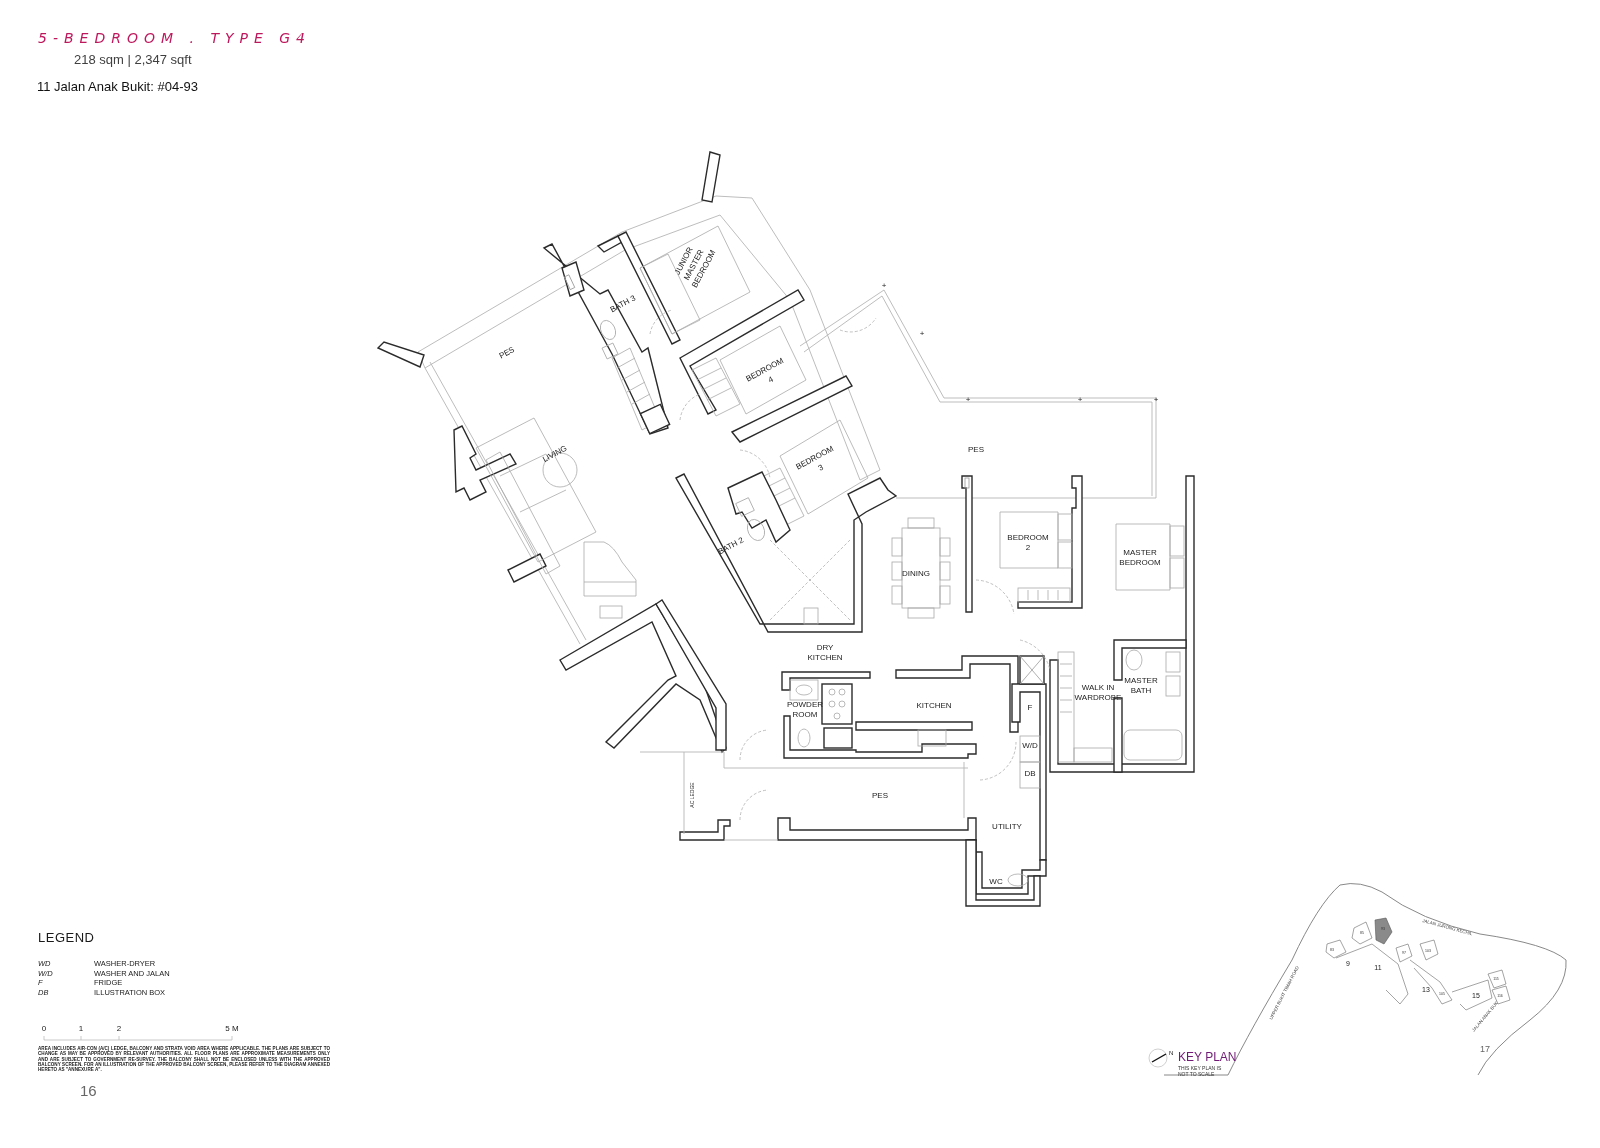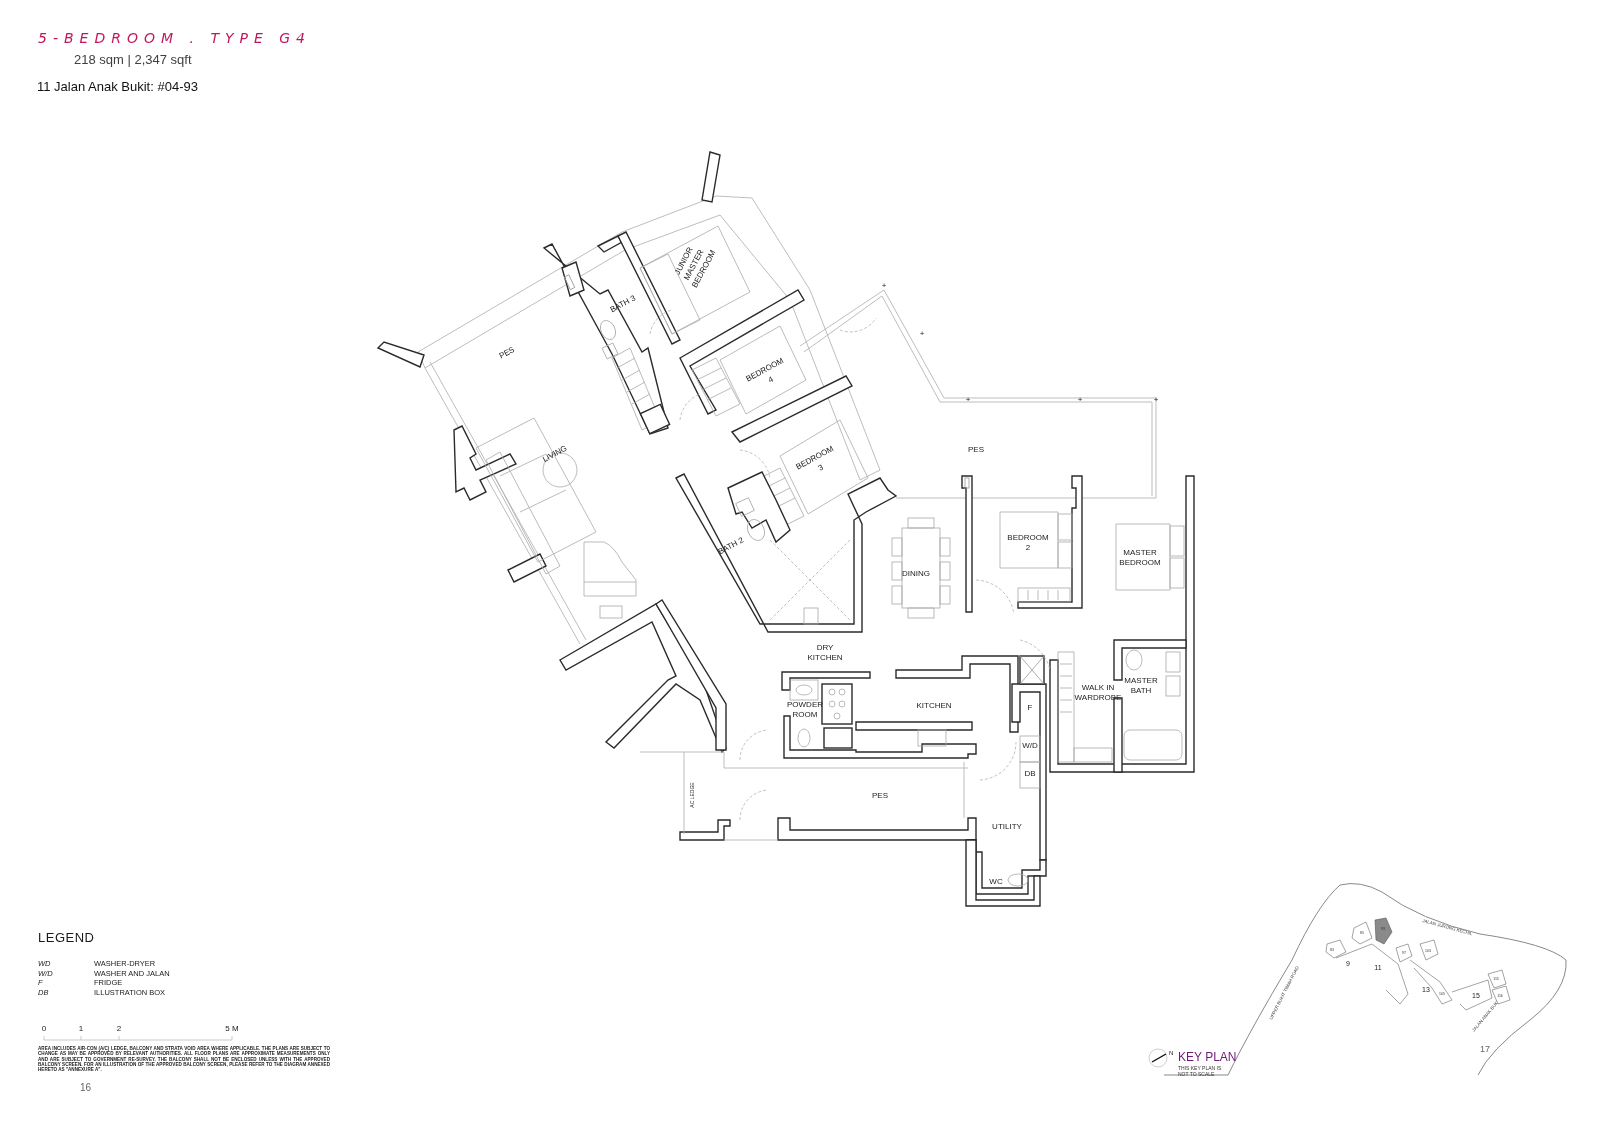--- a/index.html
+++ b/index.html
@@ -8,21 +8,21 @@
   .title { position: absolute; left: 38px; top: 30px; font-size: 14px; letter-spacing: 6px;
            font-family: "DejaVu Sans", sans-serif; font-weight: normal; color: #be185d; font-style: italic; }
   .area { position: absolute; left: 38px; top: 52px; font-size: 13px; color: #404040; margin-left: 36px; }
   .address { position: absolute; left: 37px; top: 79px; font-size: 13px; color: #111; }
   .legend { position: absolute; left: 38px; top: 930px; }
   .legend-title { font-size: 13px; font-weight: normal; letter-spacing: 0.5px; margin-bottom: 14px; }
   .legend-row { display: flex; font-size: 7.5px; line-height: 9.5px; }
   .legend-row .abbr { width: 56px; font-style: italic; }
   .disclaimer { position: absolute; left: 38px; top: 1070px; width: 292px; font-size: 4.6px;
                 line-height: 5.3px; text-align: justify; font-weight: bold; color: #222; }
-  .page-left { position: absolute; left: 80px; top: 1110px; font-size: 10px; color: #666; }
+  .page-left { position: absolute; left: 80px; top: 1110px; font-size: 15px; color: #666; }
   .page-right { position: absolute; left: 1512px; top: 1110px; font-size: 9px; color: #666; }
   svg { position: absolute; left: 0; top: 0; }
   .wall { fill: #ffffff; stroke: #2b2b2b; stroke-width: 1.4; }
   .thin { fill: none; stroke: #9a9a9a; stroke-width: 0.8; }
   .glass { fill: none; stroke: #b5b5b5; stroke-width: 0.9; }
   .door { fill: none; stroke: #b0b0b0; stroke-width: 0.8; stroke-dasharray: 3 2; }
   .furn { fill: none; stroke: #a9a9a9; stroke-width: 0.8; }
   .lbl { font-family: "Liberation Sans", sans-serif; font-size: 8px; fill: #222; text-anchor: middle; }
   .keyplan-title { position: absolute; left: 1178px; top: 1050px; font-size: 12px; color: #701a75; }
   .keyplan-note { position: absolute; left: 1178px; top: 1065px; font-size: 5px; line-height: 6px; color: #333; }

